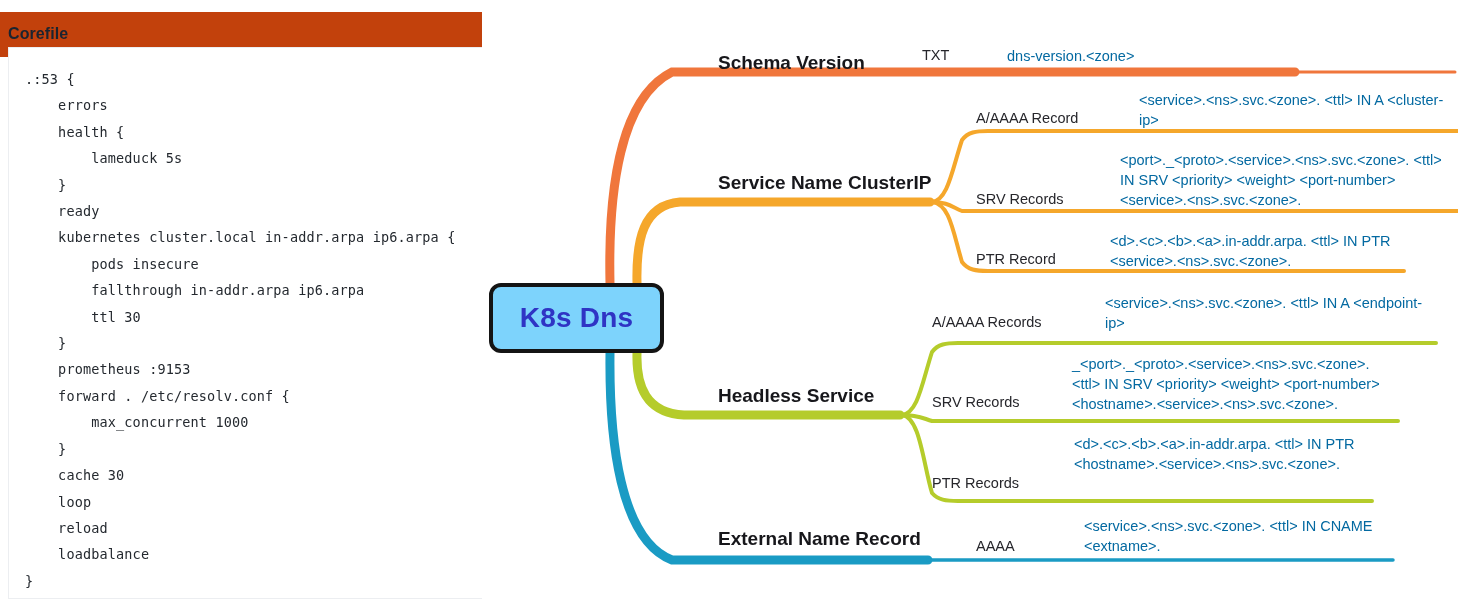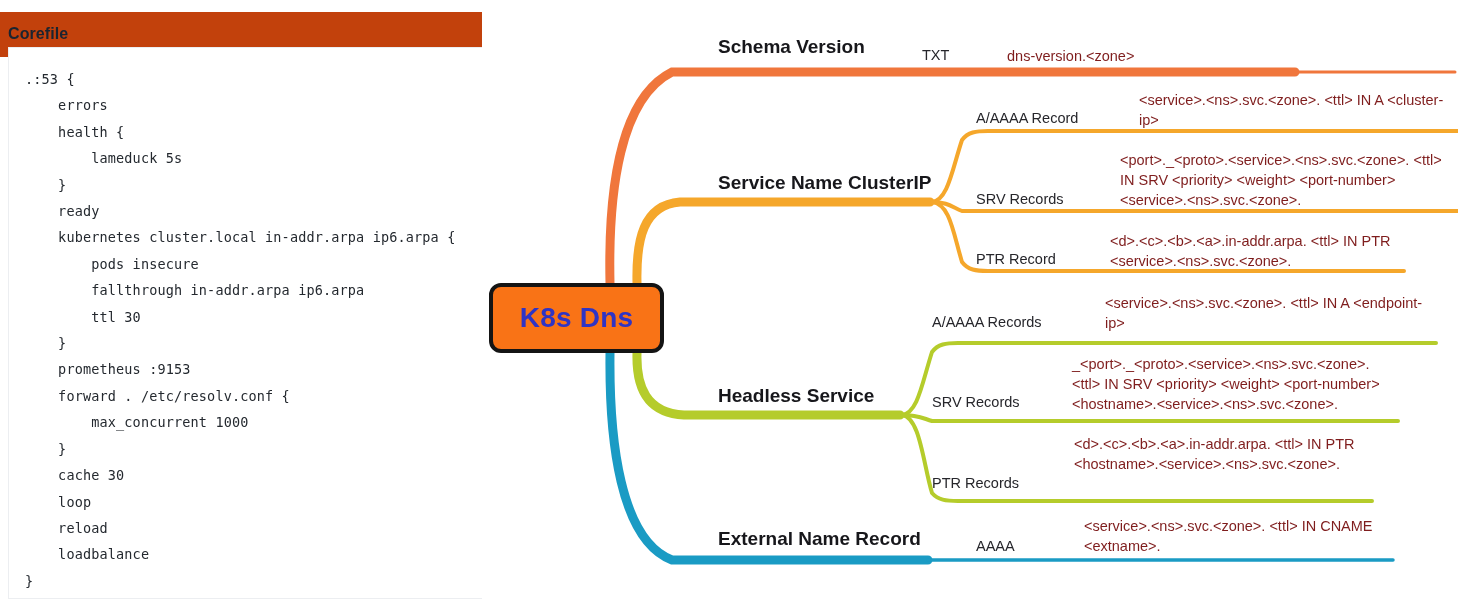--- a/index.html
+++ b/index.html
@@ -80,21 +80,21 @@
 
   
   #root-node {
     position: absolute;
     left: 489px;
     top: 283px;
     width: 175px;
     height: 70px;
     border: 4px solid #141414;
     border-radius: 12px;
-    background: #f97316;
+    background: #7dd3fc;
     box-sizing: border-box;
     display: flex;
     align-items: center;
     justify-content: center;
   }
   #root-label {
     font-family: "Liberation Sans", sans-serif;
     font-size: 28px;
     font-weight: bold;
     color: #2f34c4;
@@ -113,21 +113,21 @@
     color: #17171b;
     white-space: nowrap;
   }
   .leaf-label {
     font-size: 14.5px;
     color: #26262b;
     white-space: nowrap;
   }
   .leaf-detail {
     font-size: 14.5px;
-    color: #7f1d1d;
+    color: #0369a1;
     line-height: 20px;
   }
 </style>
 </head>
 <body>
 
 <div id="corefile-panel">
   <div id="corefile-header">
     <div id="corefile-title">Corefile</div>
   </div>
@@ -174,21 +174,21 @@
 
   <path d="M 610 353 C 609 440 620 540 672 560 L 928 560" fill="none" stroke="#1a9bc4" stroke-width="9" stroke-linecap="round"></path>
   <path d="M 928 560 L 1393 560" fill="none" stroke="#1a9bc4" stroke-width="3.5" stroke-linecap="round"></path>
 </svg>
 </div>
 
 <div id="root-node">
   <span id="root-label">K8s Dns</span>
 </div>
 
-<div class="mm-text branch-label" style="left:718px; top:36px;">Schema Version</div>
+<div class="mm-text branch-label" style="left:718px; top:52px;">Schema Version</div>
 <div class="mm-text leaf-label" style="left:922px; top:47px;">TXT</div>
 <div class="mm-text leaf-detail" style="left:1007px; top:46px; width:440px;">dns-version.&lt;zone&gt;</div>
 
 <div class="mm-text branch-label" style="left:718px; top:172px;">Service Name ClusterIP</div>
 
 <div class="mm-text leaf-label" style="left:976px; top:110px;text-align:center;">A/AAAA Record</div>
 <div class="mm-text leaf-detail" style="left:1139px; top:90px; width:312px;">&lt;service&gt;.&lt;ns&gt;.svc.&lt;zone&gt;. &lt;ttl&gt; IN A &lt;cluster-ip&gt;</div>
 
 <div class="mm-text leaf-label" style="left:976px; top:191px;">SRV Records</div>
 <div class="mm-text leaf-detail" style="left:1120px; top:150px; width:334px;">&lt;port&gt;._&lt;proto&gt;.&lt;service&gt;.&lt;ns&gt;.svc.&lt;zone&gt;. &lt;ttl&gt; IN SRV &lt;priority&gt; &lt;weight&gt; &lt;port-number&gt; &lt;service&gt;.&lt;ns&gt;.svc.&lt;zone&gt;.</div>

